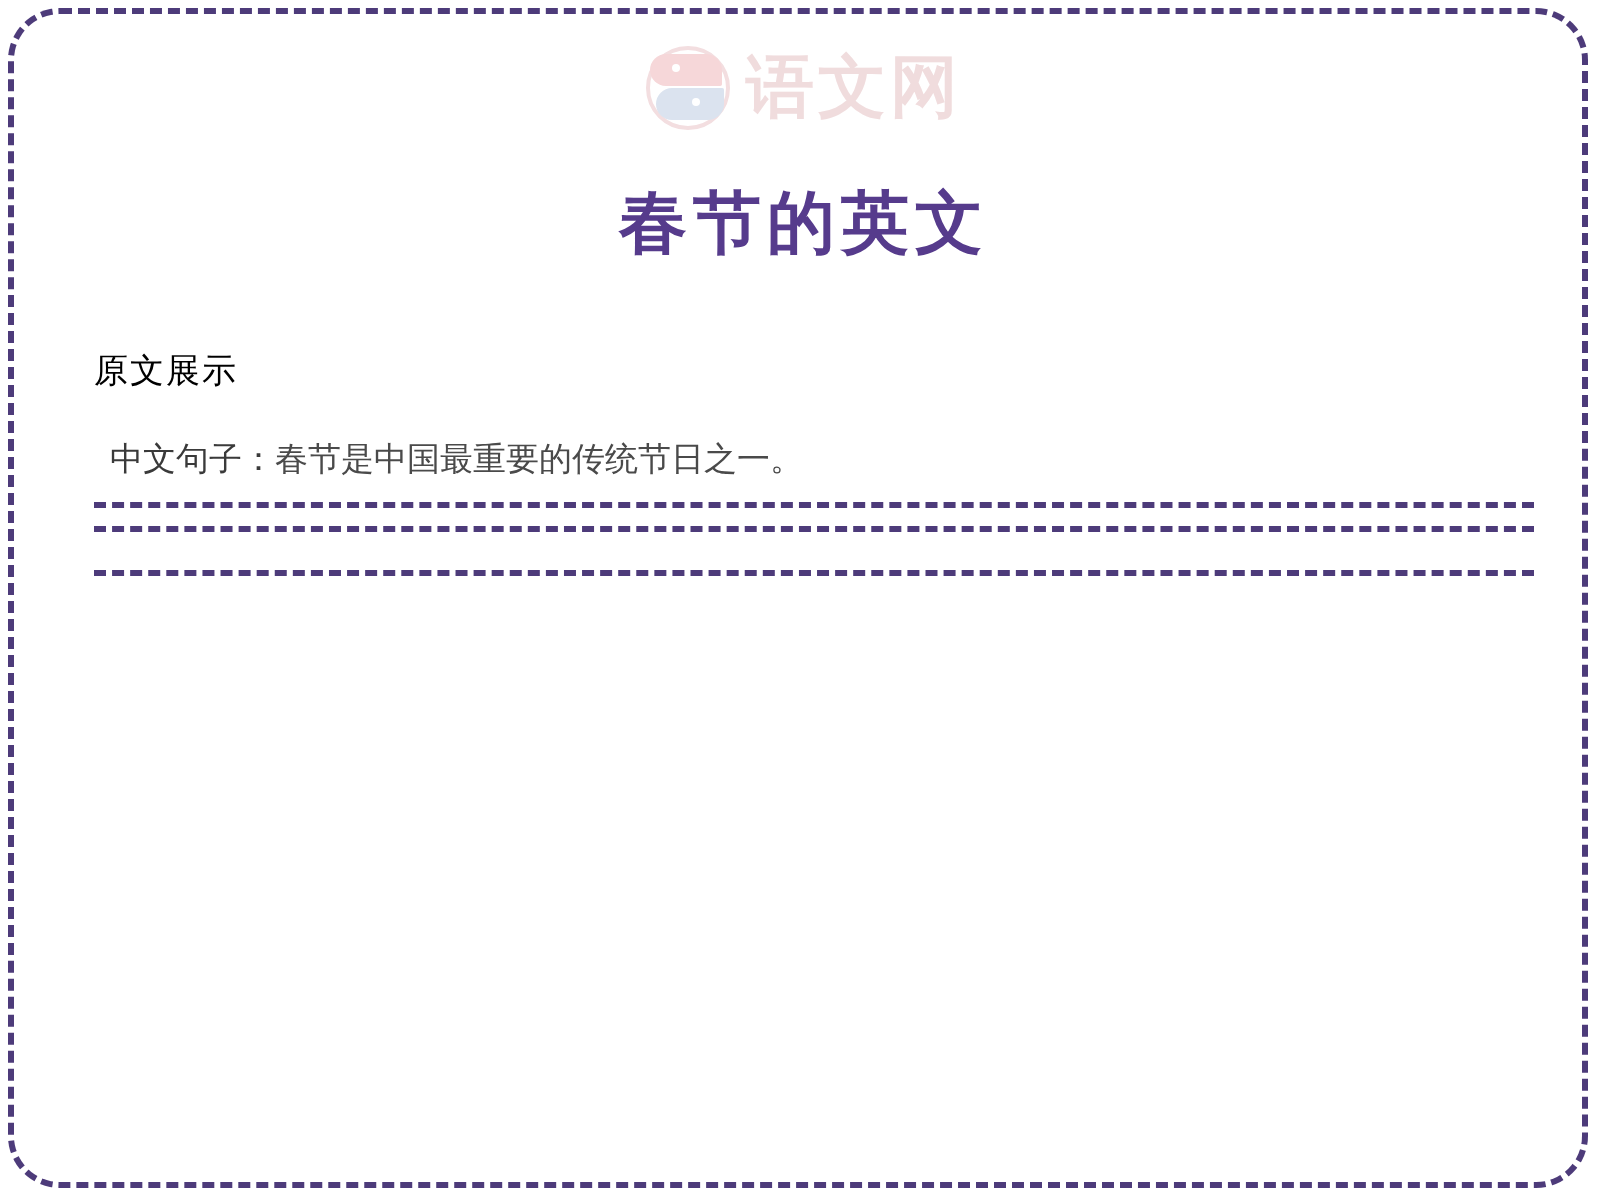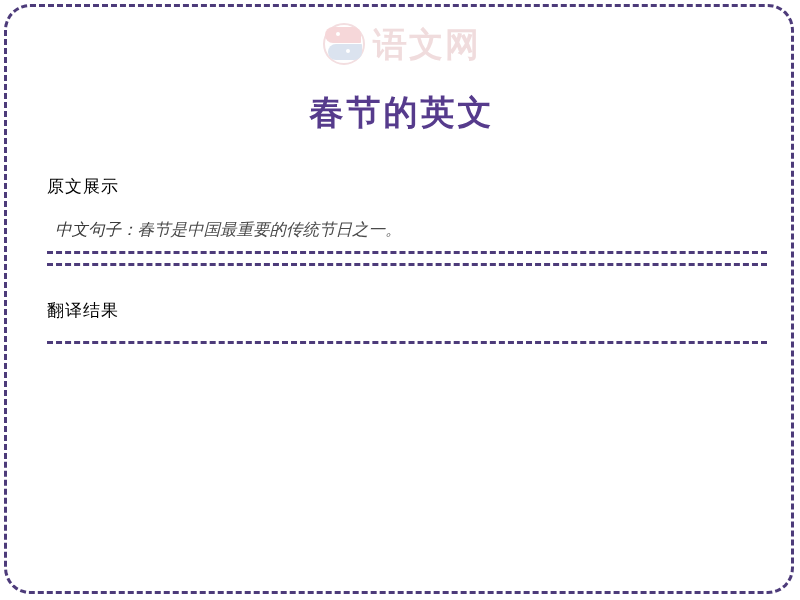--- a/index.html
+++ b/index.html
@@ -134,21 +134,20 @@
     margin-top: 14px;
   }
 
   .row {
     font-family: "Liberation Serif", "DejaVu Serif", serif;
     font-size: 16.5px;
     color: #3a3a3a;
     line-height: 1.55;
     padding: 0 0 9px 8px;
     margin: 0;
-    font-style: italic;
   }
   .row .lbl {
     color: #3a3a3a;
   }
   .row .val {
     color: #4a4a4a;
   }
 
   .dash-sep {
     height: 0;
@@ -183,18 +182,17 @@
     <div class="section-heading">原文展示</div>
 
     <div class="row">
       <span class="lbl">中文句子：</span><span class="val">春节是中国最重要的传统节日之一。</span>
     </div>
     <hr class="dash-sep">
 
     <hr class="dash-sep">
 
     <div class="spacer-10"></div>
-    <div class="section-heading second">翻译结果</div>
 
     <hr class="dash-sep">
 
   </div>
 </div>
 
 </body></html>

